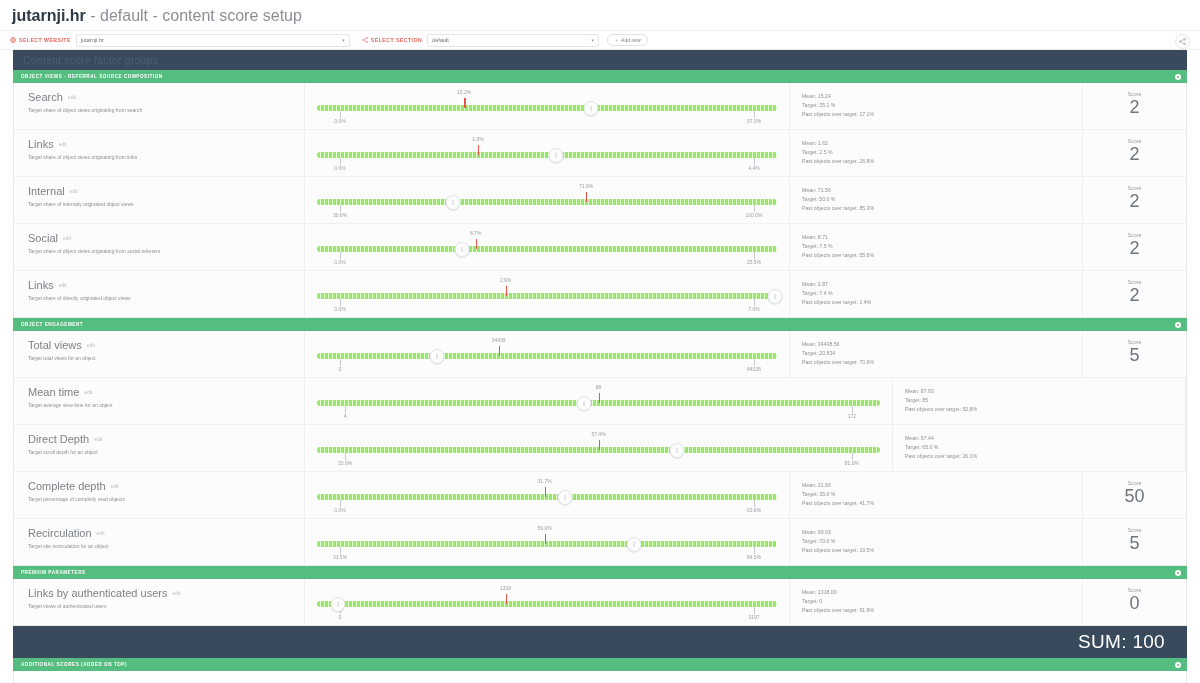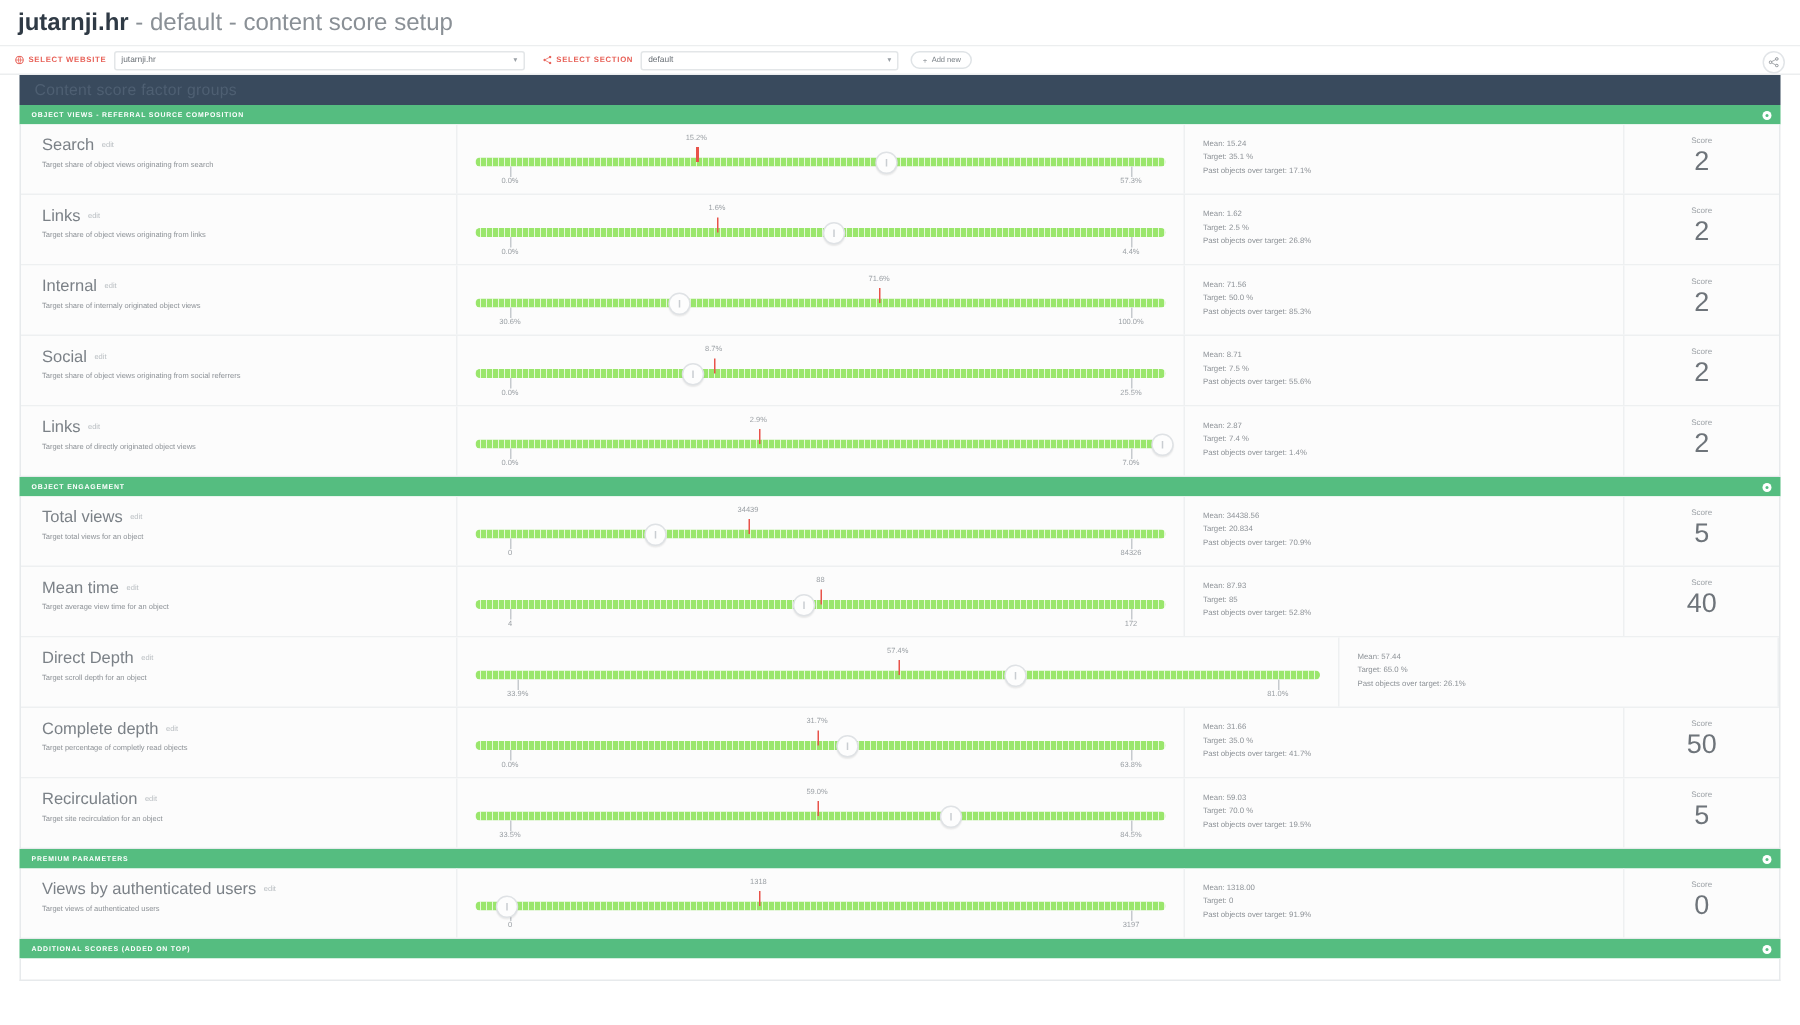--- a/index.html
+++ b/index.html
@@ -399,24 +399,20 @@
                 <div class="handle" style="left:47.5%">
                   <i></i>
                 </div>
               </div>
             </div>
             <div class="c-stats">
               <div>Mean: 87.93</div>
               <div>Target: 85</div>
               <div>Past objects over target: 52.8%</div>
             </div>
-            <div class="c-score">
-              <div class="s-cap">Score</div>
-              <div class="s-val">40</div>
-            </div>
           </div>
           <div class="row">
             <div class="c-name">
               <div class="f-title"><span>Direct Depth</span><span class="edit">edit</span></div>
               <div class="f-desc">Target scroll depth for an object</div>
             </div>
             <div class="c-slider">
               <div class="slider-wrap">
                 <div class="track"></div>
                 <div class="bound" style="left:5%"></div>
@@ -497,21 +493,21 @@
         </div>
         <div class="group-head">
           <span>PREMIUM PARAMETERS</span>
           <span class="gicon">
             <i></i>
           </span>
         </div>
         <div class="rows">
           <div class="row">
             <div class="c-name">
-              <div class="f-title"><span>Views by authenticated users</span><span class="edit">edit</span></div>
+              <div class="f-title"><span>Links by authenticated users</span><span class="edit">edit</span></div>
               <div class="f-desc">Target views of authenticated users</div>
             </div>
             <div class="c-slider">
               <div class="slider-wrap">
                 <div class="track"></div>
                 <div class="bound" style="left:5%"></div>
                 <div class="bound" style="left:95%"></div>
                 <div class="bound-lbl" style="left:5%">0</div>
                 <div class="bound-lbl" style="left:95%">3197</div>
                 <div class="mean-mark" style="left:41%"></div>
@@ -527,20 +523,23 @@
               <div>Past objects over target: 91.9%</div>
             </div>
             <div class="c-score">
               <div class="s-cap">Score</div>
               <div class="s-val">0</div>
             </div>
           </div>
         </div>
       </div>
 
+    <div class="sumbar">
+      <span>SUM: 100</span>
+    </div>
 
     <div class="group-head">
       <span>ADDITIONAL SCORES (ADDED ON TOP)</span>
       <span class="gicon">
           <i></i>
         </span>
     </div>
     <div class="rows" style="height:14px;"></div>
   </div>
 

